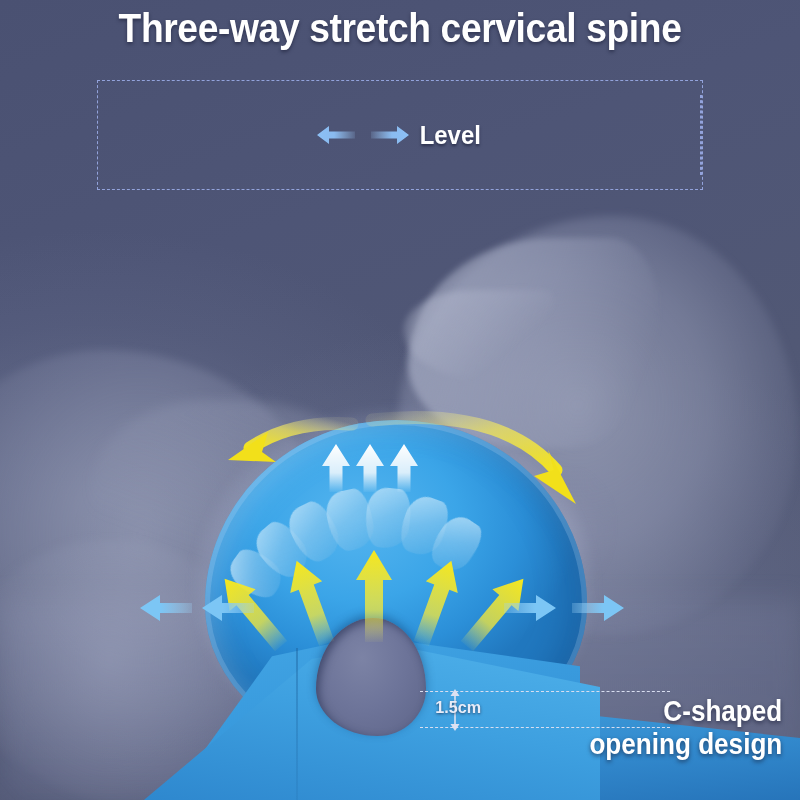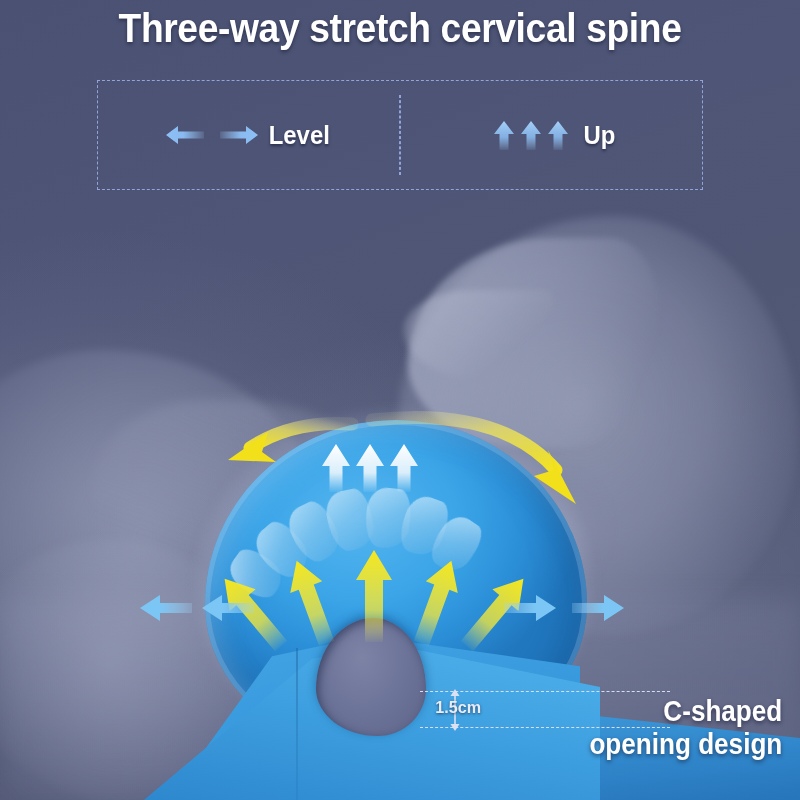--- a/index.html
+++ b/index.html
@@ -312,39 +312,20 @@
         </svg>
       </div>
       <div class="feature-label">Level</div>
     </div>
 
     <div class="feature-divider"></div>
 
 
     <div class="feature-divider"></div>
 
-    <div class="feature-cell">
-      <div class="feature-icon">
-        <svg width="90" height="34" viewBox="0 0 90 34">
-          <defs>
-            <linearGradient id="gUpArr" x1="0" y1="1" x2="0" y2="0">
-              <stop offset="0%" stop-color="#9dc9f7" stop-opacity="0.10"></stop>
-              <stop offset="45%" stop-color="#8dc0f6" stop-opacity="0.85"></stop>
-              <stop offset="100%" stop-color="#a5d0f8" stop-opacity="1"></stop>
-            </linearGradient>
-          </defs>
-          <g fill="url(#gUpArr)">
-            <path d="M18 3 L28 16 L22.5 16 L22.5 32 L13.5 32 L13.5 16 L8 16 Z"></path>
-            <path d="M45 3 L55 16 L49.5 16 L49.5 32 L40.5 32 L40.5 16 L35 16 Z"></path>
-            <path d="M72 3 L82 16 L76.5 16 L76.5 32 L67.5 32 L67.5 16 L62 16 Z"></path>
-          </g>
-        </svg>
-      </div>
-      <div class="feature-label">Up</div>
-    </div>
   </div>
 
   <div class="pillow-wrap">
     <div class="pillow-glow"></div>
     <div class="pillow-body"></div>
     <div class="pillow-rim"></div>
 
     <div class="vertebrae">
       <div class="vert" style="left:2px;  top:62px; transform:rotate(-54deg) scale(0.88);"></div>
       <div class="vert" style="left:28px; top:38px; transform:rotate(-40deg) scale(0.93);"></div>

